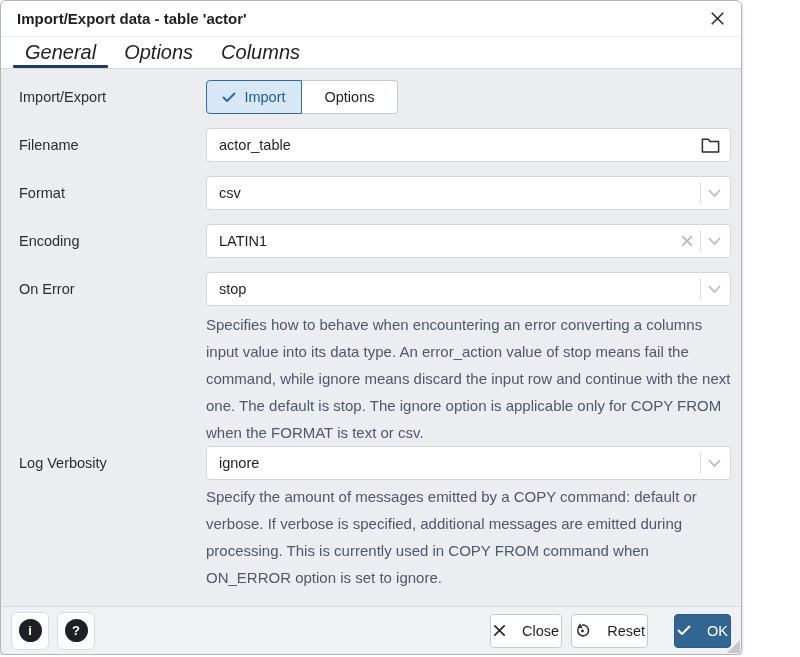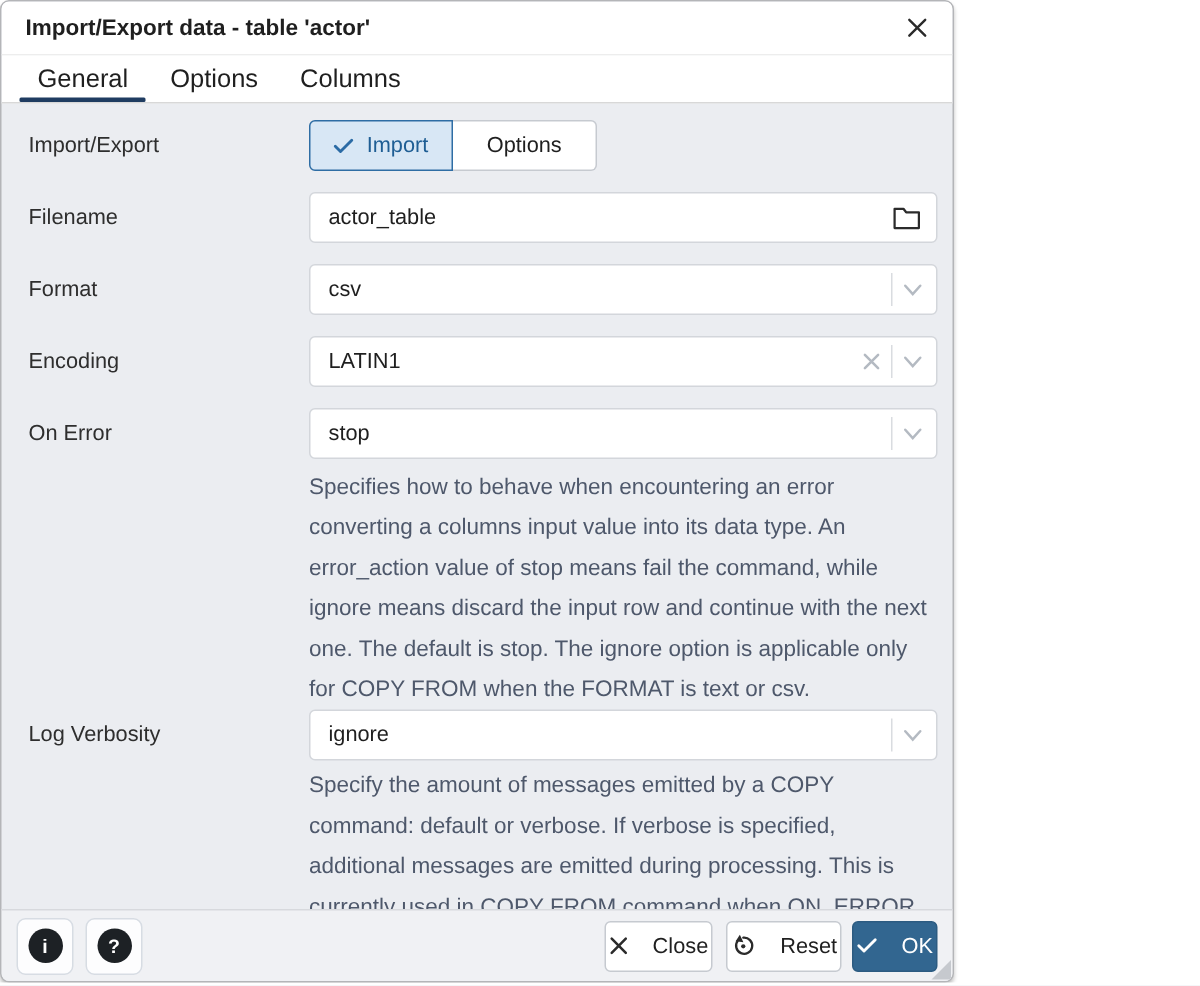--- a/index.html
+++ b/index.html
@@ -1,21 +1,21 @@
 <!DOCTYPE html>
 <html><head>
 <meta charset="utf-8">
 <style>
   * { box-sizing: border-box; }
   html, body { margin: 0; padding: 0; background: #fff; }
   body { font-family: "Liberation Sans", sans-serif; }
 
   .dialog {
     position: relative;
-    width: 636px; height: 655px;
+    width: 742px; height: 655px;
     border: 1px solid #b4b5b8;
     border-radius: 6px;
     background: #ebedf1;
     overflow: hidden;
     box-shadow: 0 2px 3px rgba(0,0,0,.25);
   }
 
   
   .titlebar {
     height: 36px; background: #fff;
@@ -30,23 +30,24 @@
   }
 
   
   .tabbar {
     height: 32px; background: #fff;
     border-bottom: 1px solid #d8d8d8;
     display: flex; align-items: stretch; padding-left: 10px;
   }
   .tab {
     padding: 0 14px; display: flex; align-items: center;
-    font-size: 17px; font-weight: 500; color: #1f1f1f;
+    font-size: 20px; font-weight: 500; color: #1f1f1f;
     position: relative; cursor: pointer; background: none; border: none;
     font-family: inherit;
+    font-style: italic;
   }
   .tab.active::after {
     content: ""; position: absolute; left: 2px; right: 2px; bottom: 0;
     height: 3px; background: #1f3c61; border-radius: 1px;
   }
 
   
   .bodyarea { padding: 11px 10px 0 18px; }
   .row { display: flex; align-items: center; margin-bottom: 14px; }
   .row.tight { margin-bottom: 5px; }
@@ -110,21 +111,21 @@
     font-family: inherit;
   }
   .spacer { flex: 1; }
   .btn {
     height: 34px; display: inline-flex; align-items: center; gap: 16px;
     padding: 0 2px; border-radius: 4px; font-size: 14.5px;
     font-family: inherit; cursor: pointer;
   }
   .btn.secondary { background: #fff; border: 1px solid #c6cad0; color: #1f1f1f; }
   .btn.secondary.mr { margin-right: 9px; }
-  .btn.reset { margin-right: 7px; }
+  .btn.reset { margin-right: 26px; }
   .btn.primary { background: #326690; border: 1px solid #2c5b81; color: #fff; }
 
   .grip {
     position: absolute; right: 1px; bottom: 1px; width: 0; height: 0;
     border-left: 13px solid transparent; border-bottom: 13px solid #c6c9ce;
     cursor: nwse-resize;
   }
 </style>
 </head>
 <body>

